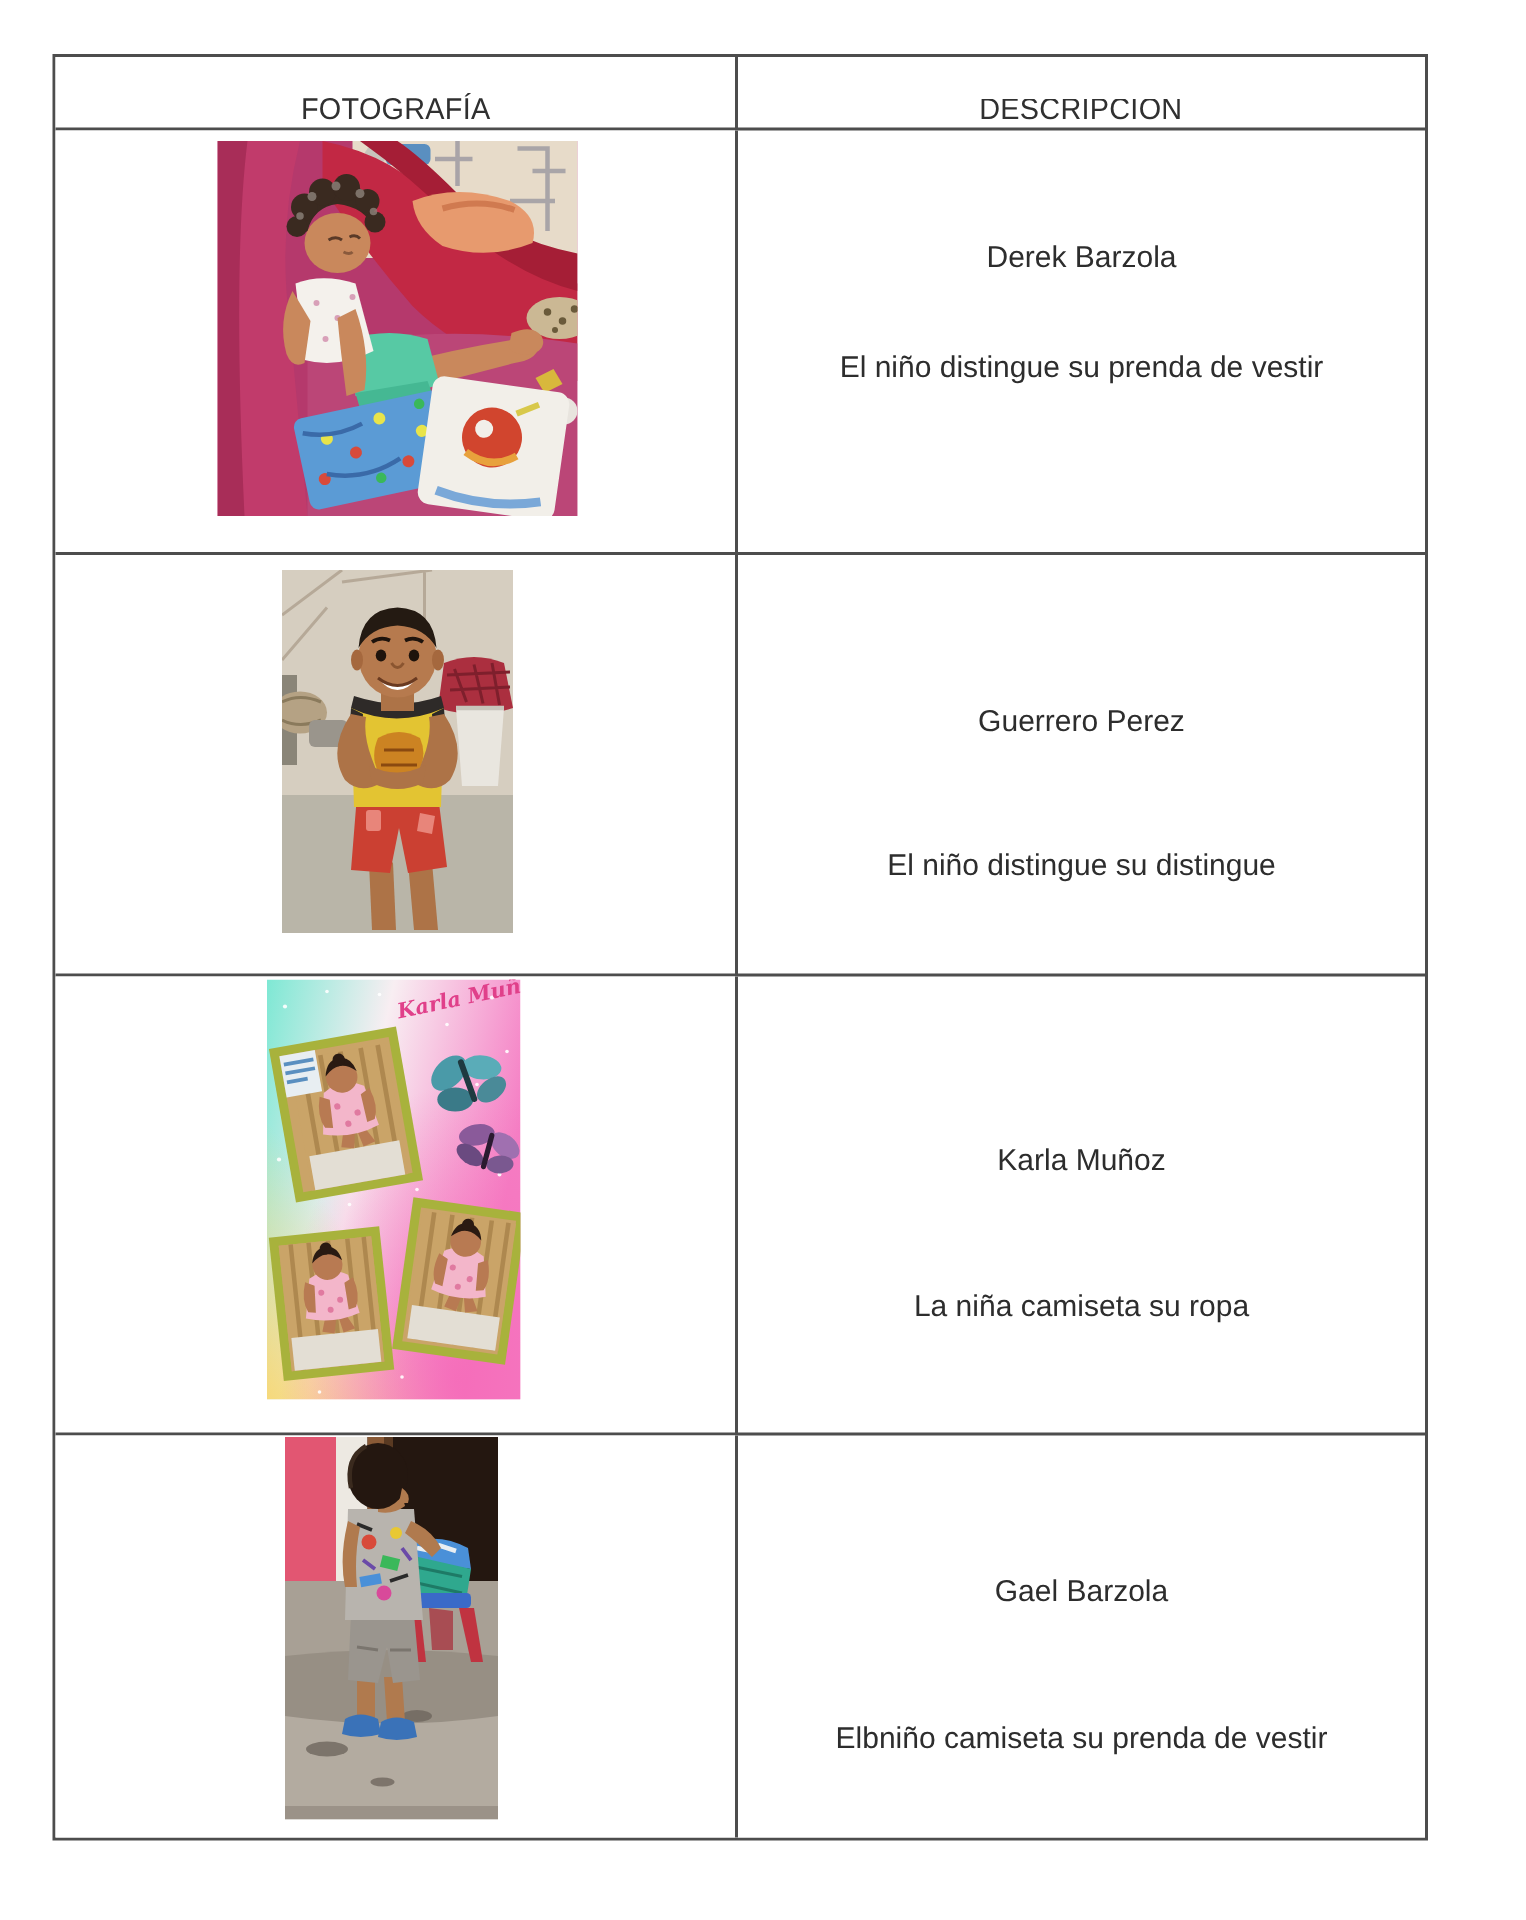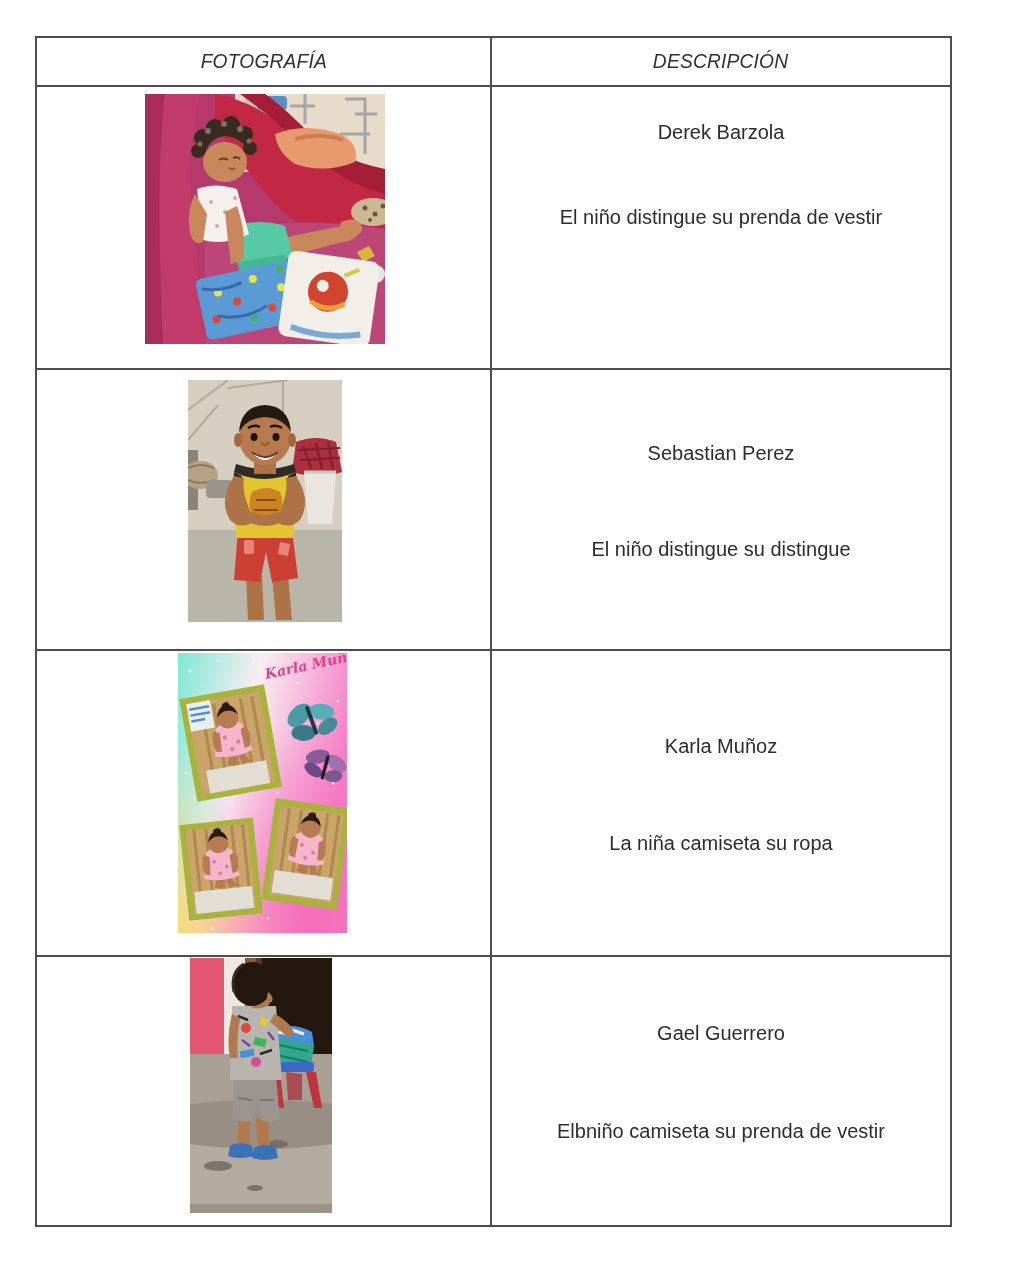--- a/index.html
+++ b/index.html
@@ -4,23 +4,23 @@
 <style>
   html,body{margin:0;padding:0;background:#ffffff;}
   body{width:1017px;height:1280px;position:relative;font-family:"Liberation Sans",sans-serif;}
   .sheet{position:absolute;inset:0;background:#fff;}
   .tbl{position:absolute;left:35px;top:36px;display:grid;
        grid-template-columns:455px 458px;
        grid-template-rows:49px 283px 281px 306px 268px;
        border:2px solid #4d4d4d;background:#fff;}
   .cell{border-right:2px solid #4d4d4d;border-bottom:2px solid #4d4d4d;
         box-sizing:border-box;position:relative;background:#fff;overflow:hidden;}
-  .cell.lc{border-right:none;}
+  .cell.lc{border-right:none;margin-top:28px;}
   .cell.lr{border-bottom:none;}
-  .hcell{display:flex;align-items:center;justify-content:center;font-style:italic;}
+  .hcell{display:flex;align-items:flex-end;justify-content:center;}
   .htxt{font-size:20px;color:#303030;letter-spacing:.2px;transform:scaleX(.96);}
   .nametxt,.desctxt{position:absolute;left:0;width:100%;text-align:center;
         font-size:20px;line-height:22px;color:#2d2d2d;}
   .photo{position:absolute;display:block;}
   svg{display:block;}
   .sparkle{fill:#ffffff;}
 </style>
 </head>
 <body>
 
@@ -116,21 +116,21 @@
           <rect x="138" y="162" width="92" height="86" rx="8" fill="#f2efe9"></rect>
           <circle cx="182" cy="198" r="20" fill="#d1452e"></circle>
           <circle cx="176" cy="193" r="6" fill="#f2efe9"></circle>
           <path d="M166 210 q18 10 34 -2" stroke="#e8a13c" stroke-width="5" fill="none"></path>
           <path d="M150 238 q35 8 70 -2" stroke="#7aa8d8" stroke-width="6" fill="none"></path>
           <path d="M196 180 l14 -8" stroke="#d8c84a" stroke-width="4"></path>
         </g>
       </svg>
     </div>
     <div class="cell lc">
-      <div class="nametxt" style="top:34px">Derek Barzola</div>
+      <div class="nametxt" style="top:46px">Derek Barzola</div>
       <div class="desctxt" style="top:119px">El niño distingue su prenda de vestir</div>
     </div>
 
     <div class="cell">
       <svg class="photo" style="left:151px;top:10px" width="154" height="242" viewBox="0 0 154 242" role="img" aria-label="Niño sonriendo sentado, con camiseta amarilla y pantaloneta roja">
         <rect width="154" height="242" fill="#d6cec0"></rect>
         <rect y="150" width="154" height="92" fill="#b9b5a8"></rect>
         <g stroke="#a89a88" stroke-width="2" opacity=".7" fill="none">
           <path d="M0 30 L40 0 M0 60 L30 25 M95 0 l0 40 M40 8 l60 -8"></path>
         </g>
@@ -166,21 +166,21 @@
             <ellipse cx="66" cy="57" rx="3.5" ry="4"></ellipse>
             <ellipse cx="88" cy="57" rx="3.5" ry="4"></ellipse>
           </g>
         <path d="M60 48 q6 -4 12 -1 M82 47 q6 -3 12 1" stroke="#1e130c" stroke-width="2.5" fill="none"></path>
         <path d="M73 62 q4 6 8 0" stroke="#8a5530" stroke-width="2" fill="none"></path>
         <path d="M64 72 q13 10 26 0 q-6 8 -13 8 q-7 0 -13 -8 Z" fill="#ffffff"></path>
         <path d="M64 72 q13 10 26 0" stroke="#6a3a20" stroke-width="2" fill="none"></path>
       </svg>
     </div>
     <div class="cell lc">
-      <div class="nametxt" style="top:72px">Sebastian Perez</div>
+      <div class="nametxt" style="top:72px">Guerrero Perez</div>
       <div class="desctxt" style="top:168px">El niño distingue su distingue</div>
     </div>
 
     <div class="cell">
       <svg class="photo" style="left:141px;top:2px" width="169" height="280" viewBox="0 0 169 280" role="img" aria-label="Collage de tres fotos de una niña con vestido rosado, con mariposas y fondo brillante">
         <defs>
           <linearGradient id="g1" x1="0" y1="0" x2="1" y2="0.35">
             <stop offset="0" stop-color="#7ee8d4"></stop>
               <stop offset="0.45" stop-color="#f8eef2"></stop>
               <stop offset="1" stop-color="#f57ec4"></stop>
@@ -326,18 +326,18 @@
         </g>
         <path d="M84 56 Q98 62 104 74 L98 80 Q88 70 80 64 Z" fill="#b07a4e"></path>
         <path d="M42 56 Q36 80 40 100 l8 0 Q46 80 50 60 Z" fill="#b07a4e"></path>
         <path d="M62 44 q12 0 16 -6 l2 8 q-8 6 -18 4 Z" fill="#b07a4e"></path>
         <ellipse cx="62" cy="26" rx="20" ry="22" fill="#241710"></ellipse>
         <path d="M78 34 q6 4 4 10 l-6 0 Z" fill="#b07a4e"></path>
         <path d="M44 34 q-4 -20 10 -28" stroke="#3a2a1e" stroke-width="3" fill="none"></path>
       </svg>
     </div>
     <div class="cell lc lr">
-      <div class="nametxt" style="top:65px">Gael Guerrero</div>
+      <div class="nametxt" style="top:65px">Gael Barzola</div>
       <div class="desctxt" style="top:163px">Elbniño camiseta su prenda de vestir</div>
     </div>
 
   </div>
 </div>
 
 </body></html>

